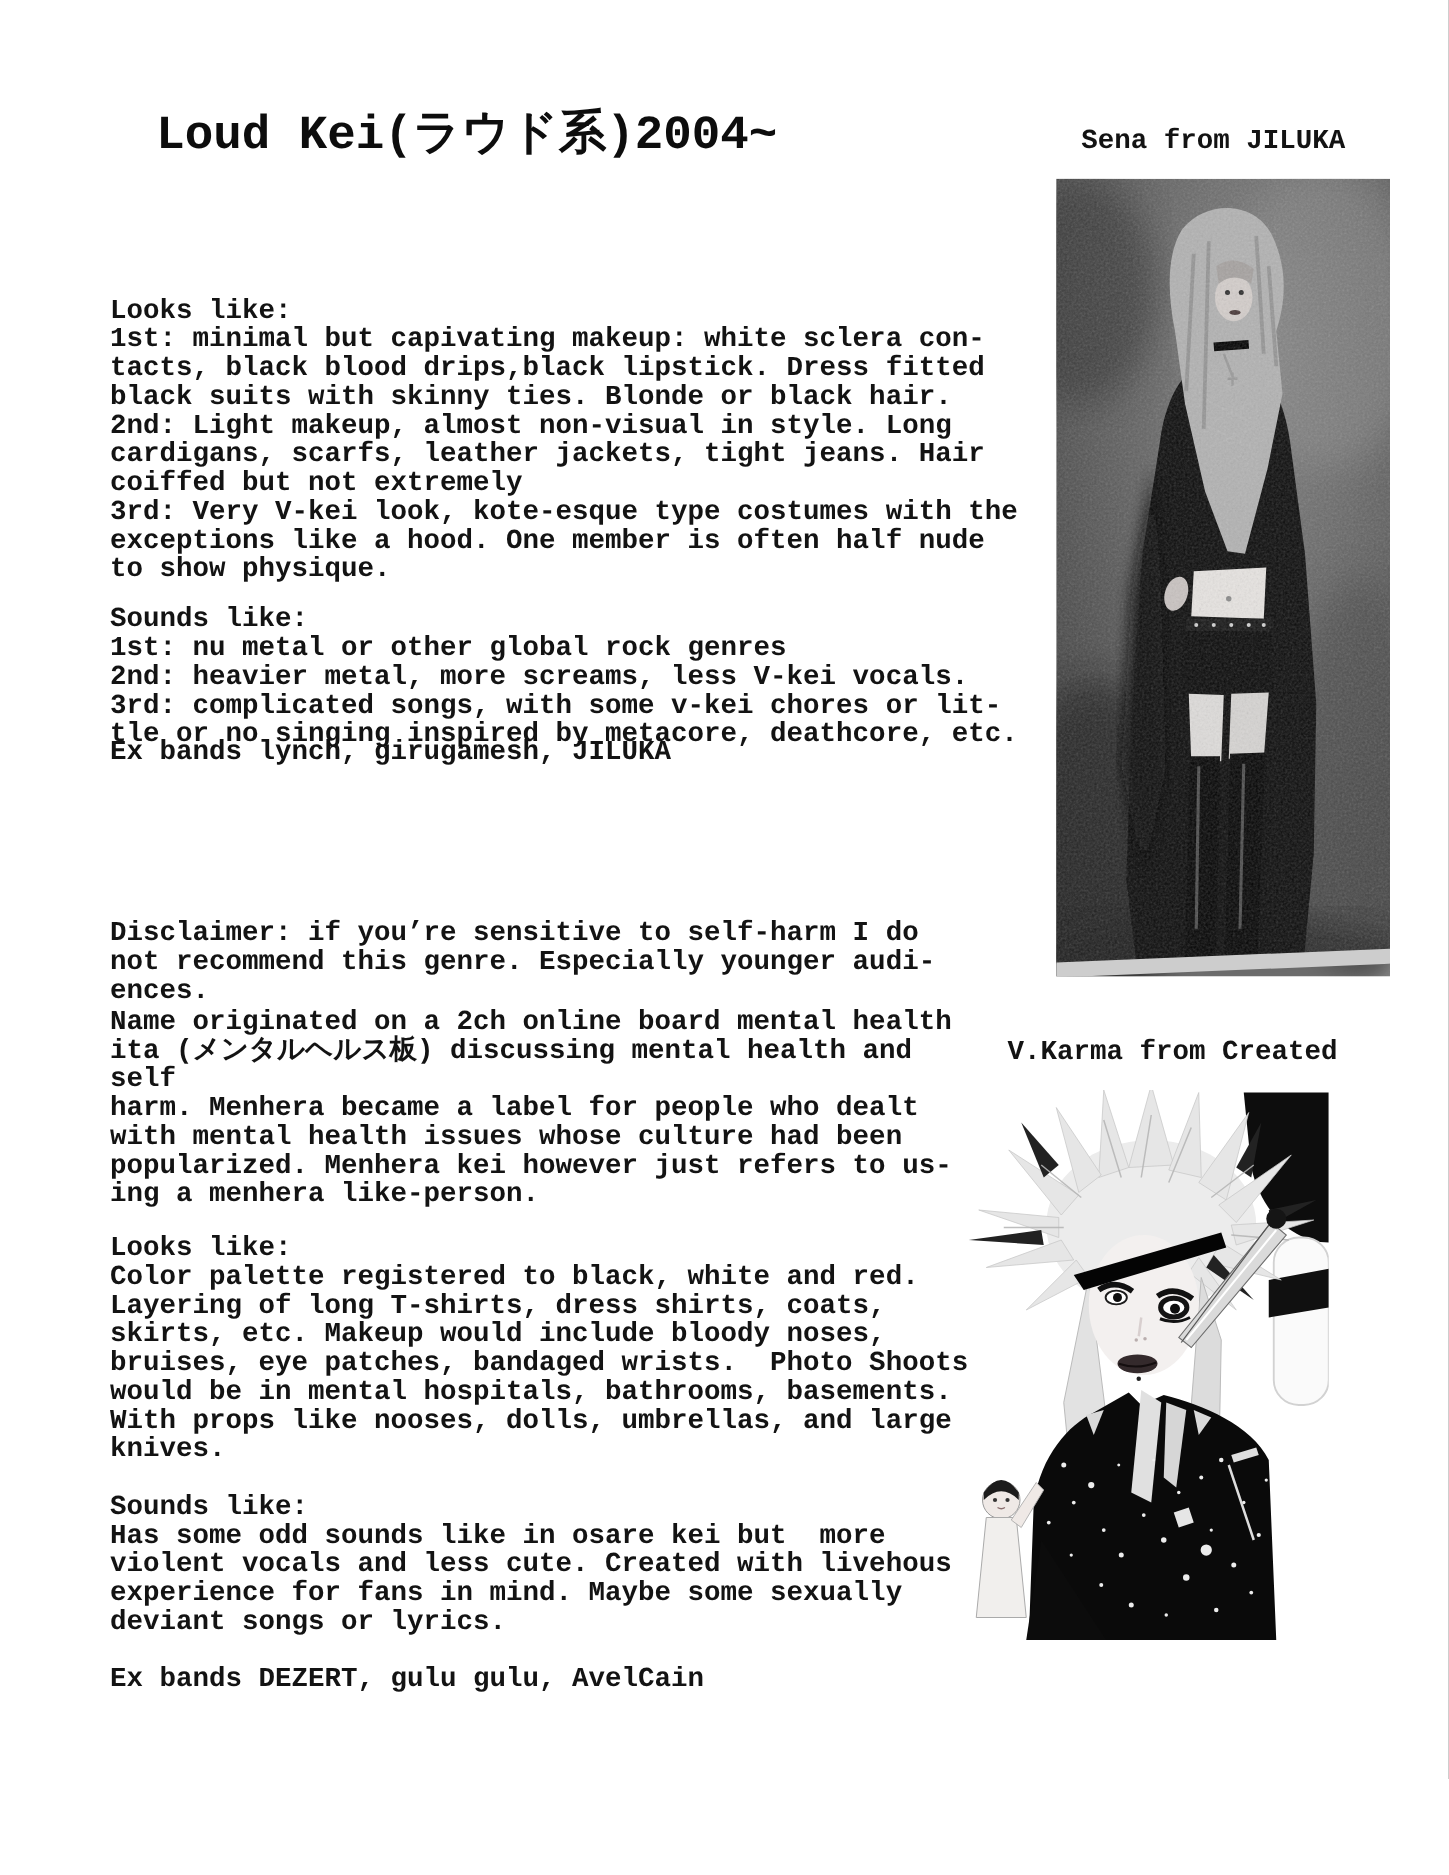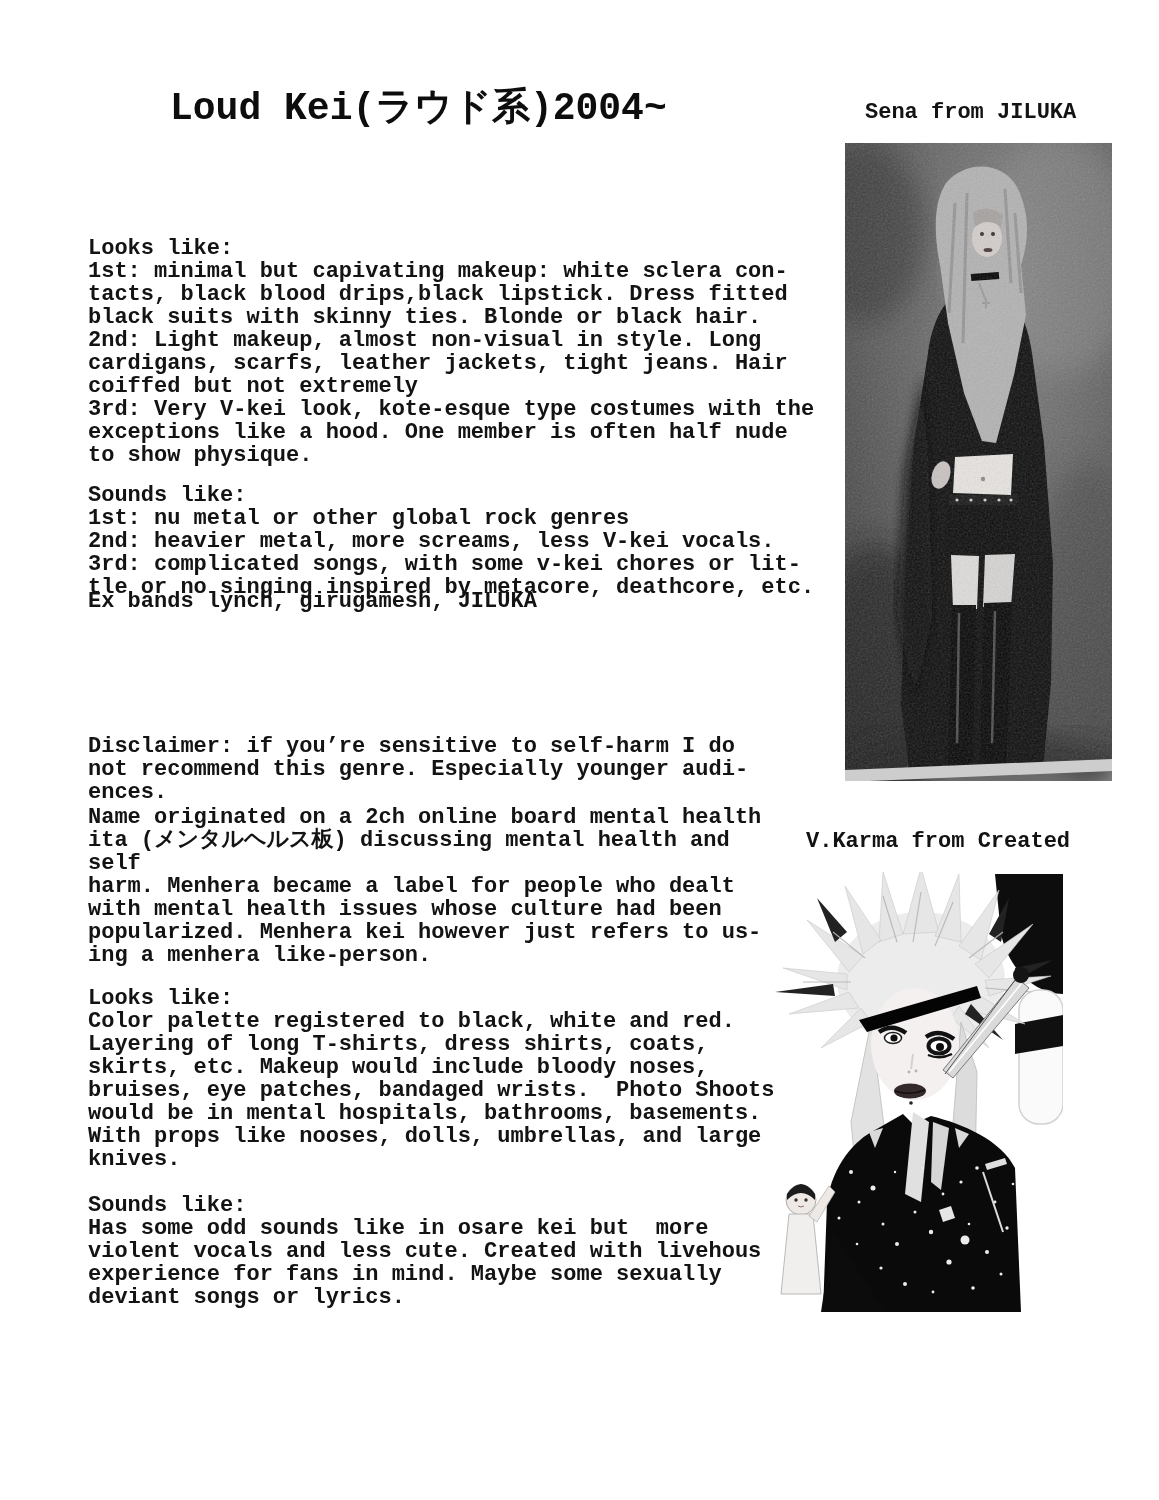--- a/index.html
+++ b/index.html
@@ -8,21 +8,21 @@
     background:#ffffff;overflow:hidden;
     font-family:"Liberation Mono","DejaVu Sans Mono",monospace;
     font-weight:700;color:#131313;
   }
   .body-text{
     position:absolute;font-size:22px;line-height:23px;
     white-space:pre-wrap;width:790px;letter-spacing:0;
   }
   .title{
     position:absolute;font-size:38px;line-height:46px;
-    white-space:nowrap;color:#0d0d0d;margin-left:45px;
+    white-space:nowrap;color:#0d0d0d;
   }
   .caption{
     position:absolute;font-size:22px;line-height:23px;white-space:nowrap;
   }
   .photo{position:absolute;display:block;}
   svg{display:block;}
 </style>
 </head>
 <body>
 
@@ -159,20 +159,21 @@
 would be in mental hospitals, bathrooms, basements.
 With props like nooses, dolls, umbrellas, and large
 knives.</div>
 
   <div class="body-text" style="left:88px;top:1194px;width:700px;">Sounds like:
 Has some odd sounds like in osare kei but  more
 violent vocals and less cute. Created with livehous
 experience for fans in mind. Maybe some sexually
 deviant songs or lyrics.</div>
 
+  <div class="body-text" style="left:88px;top:1332px;">Ex bands DEZERT, gulu gulu, AvelCain</div>
 
   <div class="photo" style="left:763px;top:872px;">
     <svg width="300" height="440" viewBox="0 0 300 440" xmlns="http://www.w3.org/2000/svg">
 
       <path d="M232,2 L300,2 L300,122 C272,122 246,98 238,62 Z" fill="#0d0d0d"></path>
 
       <rect x="256" y="118" width="44" height="134" rx="20" fill="#fafafa" stroke="#d2d2d2" stroke-width="1.5"></rect>
       <polygon points="252,152 300,143 300,174 252,182" fill="#101010"></polygon>
 
       <g>

